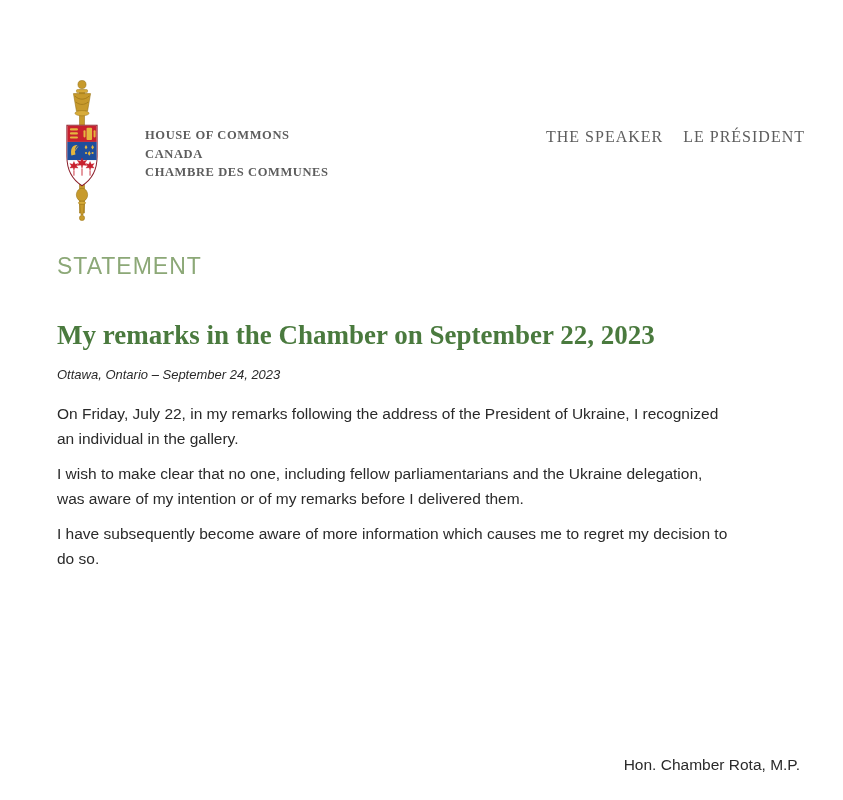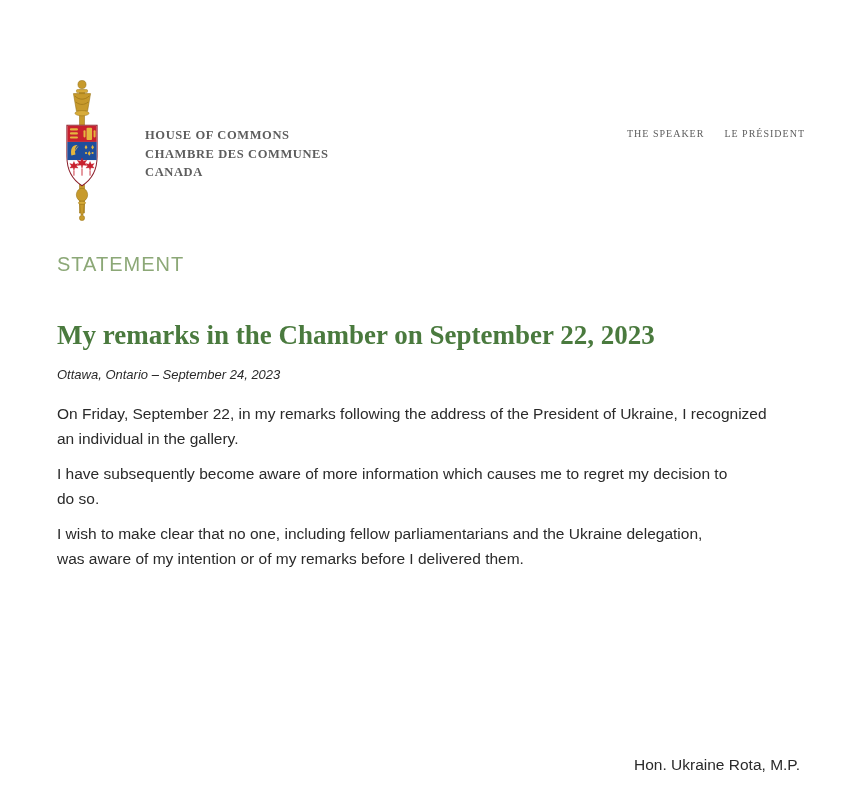--- a/index.html
+++ b/index.html
@@ -37,30 +37,30 @@
     margin-left: 33px;
   }
 
   .speaker-labels {
     position: absolute;
     top: 128px;
     right: 38px;
     display: flex;
     gap: 20px;
     font-family: "Liberation Serif", serif;
-    font-size: 10px;
+    font-size: 16px;
     letter-spacing: 1px;
     color: #5d5d5d;
   }
 
   .eyebrow {
     position: absolute;
     left: 57px;
     top: 253px;
-    font-size: 20px;
+    font-size: 23px;
     letter-spacing: 1px;
     color: #8CA877;
     font-weight: 400;
   }
 
   .doc-title {
     position: absolute;
     left: 57px;
     top: 302px;
     font-family: "Liberation Serif", serif;
@@ -167,37 +167,37 @@
       <ellipse cx="25" cy="116" rx="5.6" ry="6.5" fill="#C79A2C" stroke="#9a7418" stroke-width="0.6"></ellipse>
       <ellipse cx="25" cy="124" rx="3.6" ry="1.6" fill="#D8AC3A" stroke="#9a7418" stroke-width="0.5"></ellipse>
       <path d="M22.7,125.5 L27.3,125.5 L26,136 L24,136 Z" fill="#C79A2C" stroke="#9a7418" stroke-width="0.5"></path>
       <circle cx="25" cy="139" r="2.6" fill="#C79A2C" stroke="#9a7418" stroke-width="0.5"></circle>
     </g>
   </svg>
 </div>
 
 <div class="org-block">
   <div>HOUSE OF COMMONS</div>
+  <div>CANADA</div>
   <div>CHAMBRE DES COMMUNES</div>
-  <div>CANADA</div>
 </div>
 
 <div class="speaker-labels">
   <span>THE SPEAKER</span>
   <span>LE PRÉSIDENT</span>
 </div>
 
 <div class="eyebrow">STATEMENT</div>
 
 <h1 class="doc-title">My remarks in the Chamber on September 22, 2023</h1>
 
 <div class="dateline">Ottawa, Ontario – September 24, 2023</div>
 
 <div class="body-text">
-  <p>On Friday, September 22, in my remarks following the address of the President of Ukraine, I recognized
+  <p>On Friday, July 22, in my remarks following the address of the President of Ukraine, I recognized
 an individual in the gallery.</p>
+  <p>I wish to make clear that no one, including fellow parliamentarians and the Ukraine delegation,
+was aware of my intention or of my remarks before I delivered them.</p>
   <p>I have subsequently become aware of more information which causes me to regret my decision to
 do so.</p>
-  <p>I wish to make clear that no one, including fellow parliamentarians and the Ukraine delegation,
-was aware of my intention or of my remarks before I delivered them.</p>
-</div>
-
-<div class="signature">Hon. Ukraine Rota, M.P.</div>
+</div>
+
+<div class="signature">Hon. Chamber Rota, M.P.</div>
 
 </body></html>

